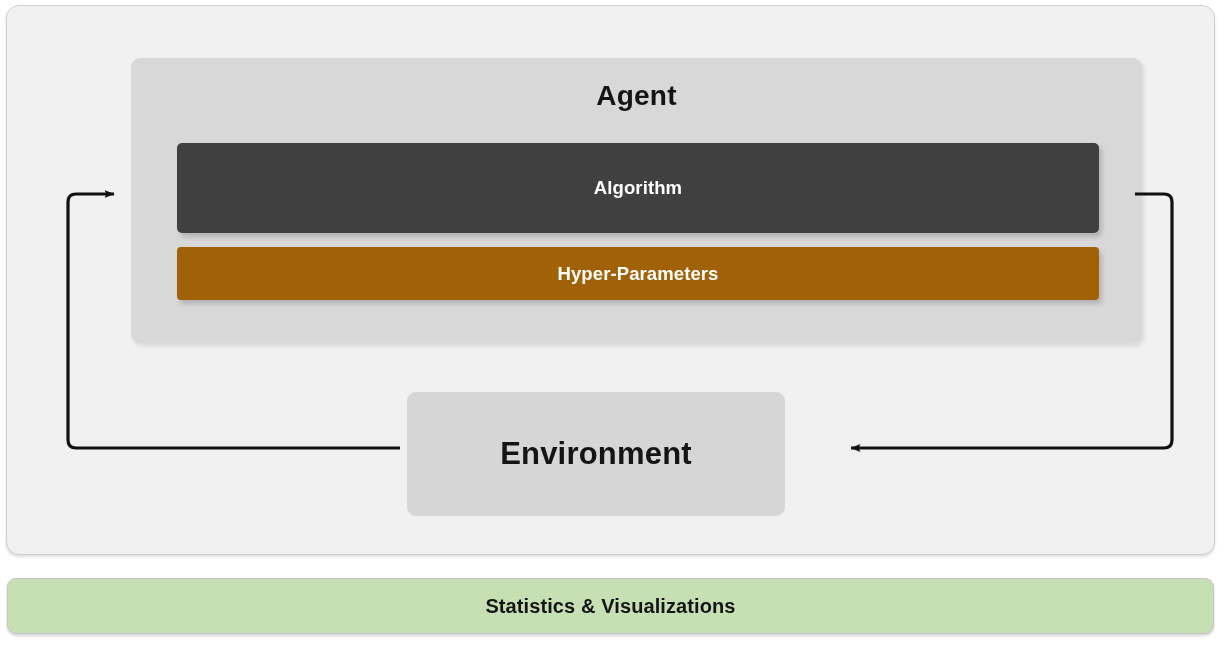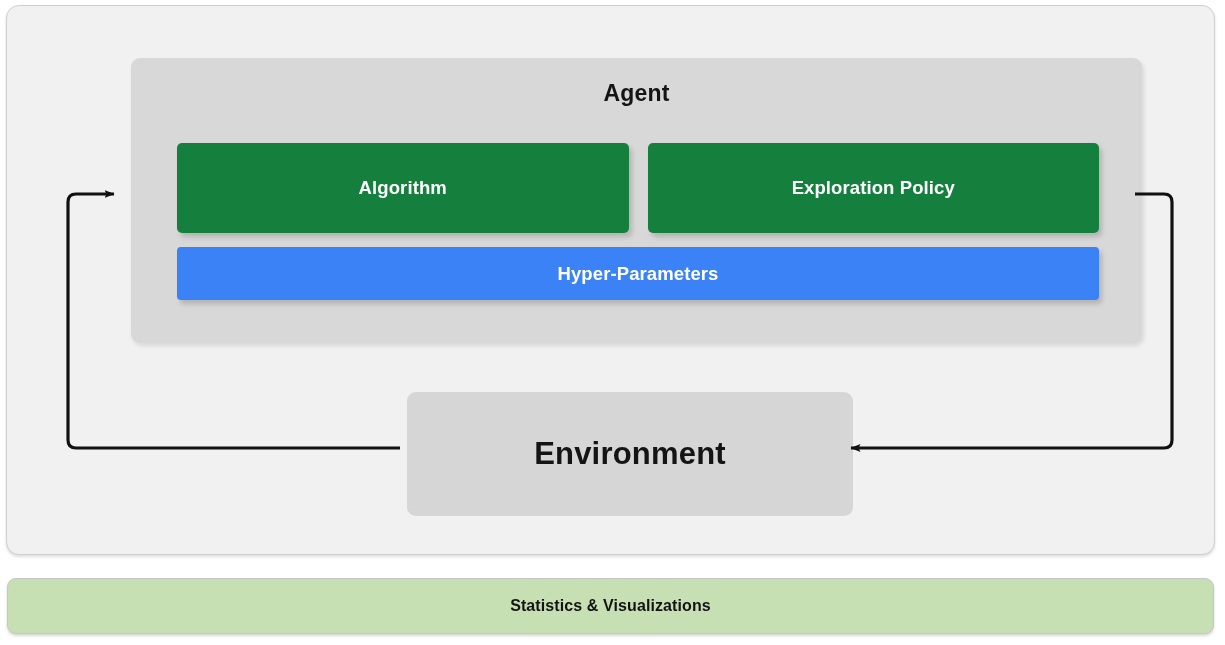--- a/index.html
+++ b/index.html
@@ -43,76 +43,76 @@
     border-radius: 9px;
     box-shadow: 2px 3px 4px rgba(0,0,0,0.10);
   }
 
   .agent-title {
     position: absolute;
     left: 0;
     top: 22px;
     width: 100%;
     text-align: center;
-    font-size: 23px;
+    font-size: 28px;
     font-weight: bold;
     color: #141414;
     letter-spacing: 0.2px;
   }
 
   
   .component-row {
     position: absolute;
     left: 46px;
     top: 85px;
     width: 922px;
     height: 90px;
     display: flex;
     gap: 19px;
   }
 
   .component-card {
     flex: 1 1 0;
-    background: #15803d;
+    background: #404040;
     border-radius: 5px;
     display: flex;
     align-items: center;
     justify-content: center;
     color: #ffffff;
     font-size: 18.5px;
     font-weight: bold;
     box-shadow: 3px 4px 5px rgba(0,0,0,0.17);
     letter-spacing: 0.1px;
   }
 
   
   .hyper-bar {
     position: absolute;
     left: 46px;
     top: 189px;
     width: 922px;
     height: 53px;
-    background: #3b82f6;
+    background: #a16207;
     border-radius: 4px;
     display: flex;
     align-items: center;
     justify-content: center;
     color: #ffffff;
     font-size: 18.5px;
     font-weight: bold;
     box-shadow: 3px 4px 5px rgba(0,0,0,0.17);
     letter-spacing: 0.1px;
   }
 
   
   .environment-box {
     position: absolute;
     left: 400px;
     top: 386px;
-    width: 446px;
+    width: 378px;
     height: 124px;
     background: #d6d6d6;
     border-radius: 9px;
     display: flex;
     align-items: center;
     justify-content: center;
     font-size: 31px;
     font-weight: bold;
     color: #141414;
     letter-spacing: 0.2px;
@@ -134,40 +134,39 @@
     left: 7px;
     top: 578px;
     width: 1207px;
     height: 56px;
     background: #c6e0b4;
     border: 1px solid #c6c6c6;
     border-radius: 9px;
     display: flex;
     align-items: center;
     justify-content: center;
-    font-size: 16px;
+    font-size: 20px;
     font-weight: bold;
     color: #141414;
     box-shadow: 0 2px 3px rgba(0,0,0,0.16);
     letter-spacing: 0.1px;
   }
 </style>
 </head>
 <body>
 
 <div id="stage">
 
   <div class="framework-panel">
 
     <div class="agent-box">
       <div class="agent-title">Agent</div>
 
       <div class="component-row">
         <div class="component-card">Algorithm</div>
-        <div class="component-card">Exploration Policy</div>
       </div>
 
       <div class="hyper-bar">Hyper-Parameters</div>
     </div>
 
     <div class="environment-box">Environment</div>
 
   </div>
 
   <svg class="loop-svg" viewBox="0 0 1225 645">

